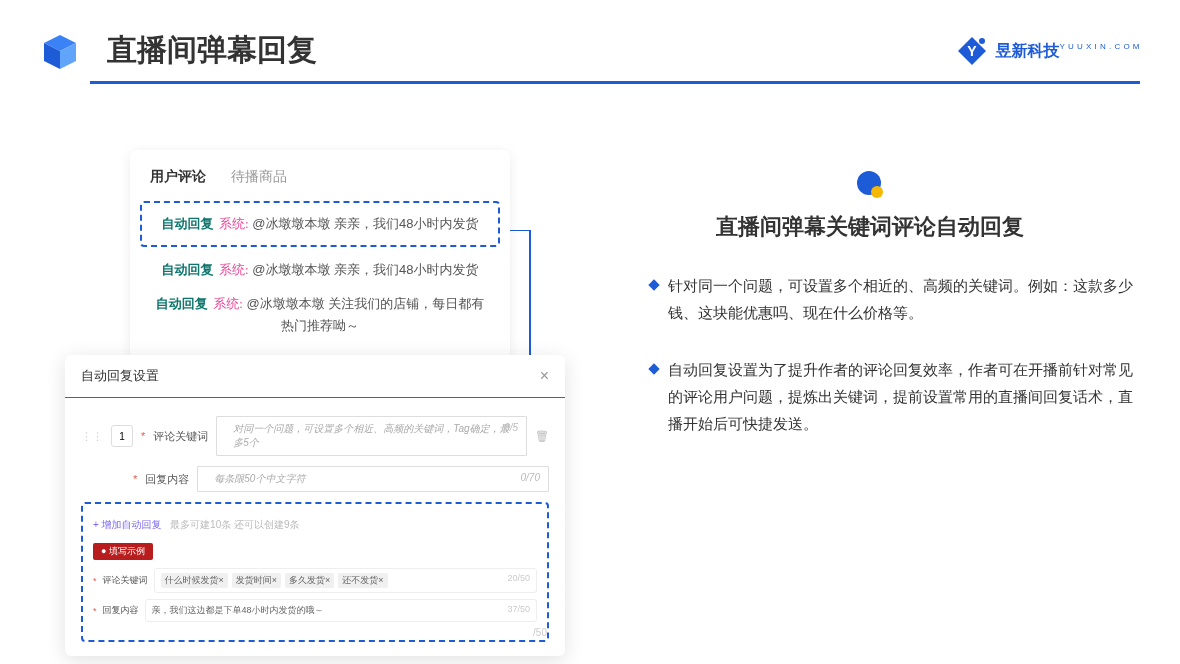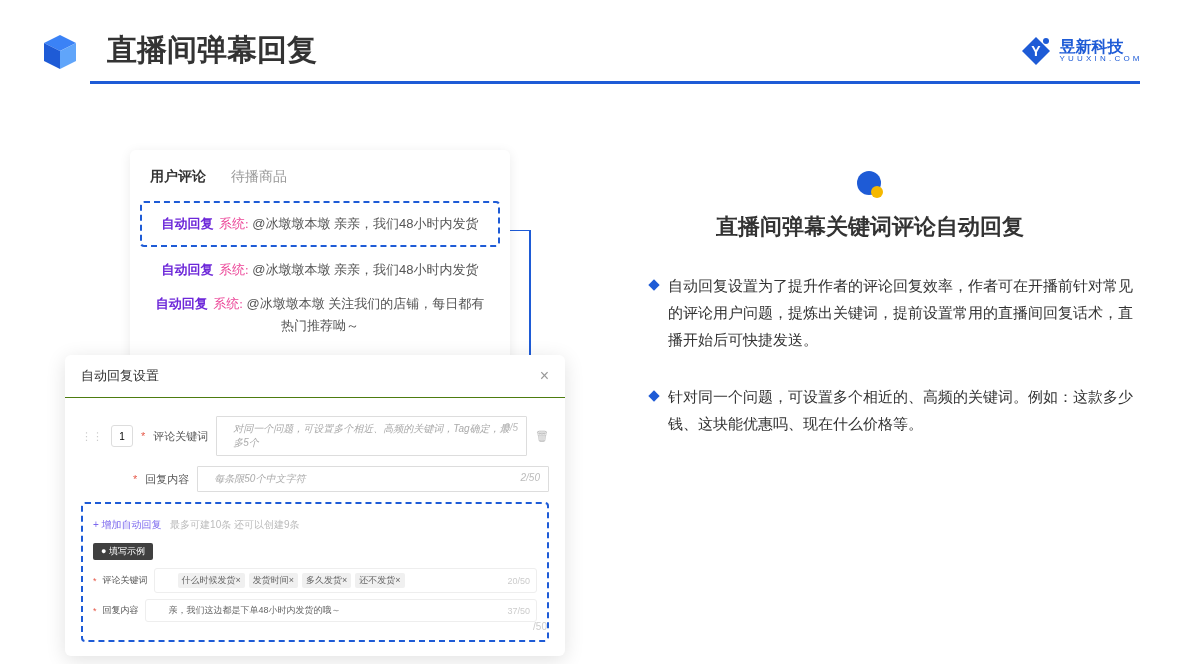--- a/index.html
+++ b/index.html
@@ -5,35 +5,35 @@
 *{margin:0;padding:0;box-sizing:border-box;font-family:"Microsoft YaHei",sans-serif;}
 body{width:1180px;height:664px;background:#fff;position:relative;}
 
 
 .header{display:flex;align-items:center;justify-content:space-between;padding:30px 40px 10px 40px;}
 .header-left{display:flex;align-items:center;gap:27px;}
 .cube-icon{width:40px;height:40px;}
 .page-title{font-size:30px;font-weight:bold;color:#333;}
 .logo-area{display:flex;align-items:center;gap:8px;}
 .logo-diamond{width:32px;height:32px;}
-.logo-text{display:flex;flex-direction:column;line-height:1;}
+.logo-text{display:flex;flex-direction:row;line-height:1;}
 .logo-cn{font-size:16px;font-weight:bold;color:#1e5bd6;}
 .logo-en{font-size:8px;color:#1e5bd6;letter-spacing:0.5px;}
 .divider{height:3px;background:#1e5bd6;margin:0 40px 20px 90px;}
 
 
 .left-panel{position:absolute;left:130px;top:150px;width:380px;}
 .comment-card{background:#fff;box-shadow:0 2px 12px rgba(0,0,0,0.08);border-radius:6px;padding:18px 20px;z-index:1;position:relative;text-align:center;}
 .tabs{display:flex;gap:25px;margin-bottom:15px;}
 .tab{font-size:14px;color:#999;}
 .tab.active{color:#333;font-weight:bold;}
 
 .comment-row{margin-bottom:12px;font-size:13px;line-height:1.7;color:#333;}
 .comment-row.boxed{border:2px dashed #1e5bd6;border-radius:4px;padding:10px;margin-left:-10px;margin-right:-10px;position:relative;}
-.badge-auto{color:#6d28d9;font-weight:bold;margin-right:2px;}
+.badge-auto{color:#0f766e;font-weight:bold;margin-right:2px;}
 .sys-label{color:#ec4899;font-family:Liberation Serif, serif;}
 .mention{color:#555;}
 
 
 .settings-card{position:absolute;left:65px;top:355px;width:500px;background:#fff;box-shadow:0 4px 20px rgba(0,0,0,0.12);border-radius:6px;z-index:2;}
 .settings-header{display:flex;justify-content:space-between;align-items:center;padding:12px 16px;border-bottom:1px solid #4d7c0f;gap:12px;}
 .settings-title{font-size:13px;color:#333;}
 .close-x{color:#999;font-size:16px;cursor:pointer;}
 .settings-body{padding:18px 16px 14px 16px;}
 
@@ -42,29 +42,29 @@
 .num-box{width:22px;height:22px;border:1px solid #ddd;border-radius:3px;display:flex;align-items:center;justify-content:center;font-size:10px;}
 .req-star{color:#e65a4a;}
 .field-label{color:#555;white-space:nowrap;}
 .field-input{flex:1;border:1px solid #ddd;border-radius:1px;padding:5px 16px;font-size:10px;color:#aaa;position:relative;font-style:italic;}
 .field-input .count{position:absolute;right:8px;top:5px;color:#bbb;}
 .trash{color:#bbb;}
 
 .dashed-example{border:2px dashed #1e5bd6;border-radius:4px;padding:10px 10px 12px 10px;margin-top:4px;position:relative;}
 .add-link{color:#7b68ee;font-size:10px;margin-bottom:8px;display:inline-block;}
 .add-hint{color:#bbb;font-size:10px;margin-left:4px;}
-.example-badge{background:#404040;color:#fff;font-size:9px;padding:2px 8px;border-radius:2px;display:inline-block;margin-bottom:8px;}
+.example-badge{background:#b91c1c;color:#fff;font-size:9px;padding:2px 8px;border-radius:2px;display:inline-block;margin-bottom:8px;}
 .ex-row{display:flex;align-items:center;gap:6px;font-size:9px;margin-bottom:6px;}
 .ex-label{color:#555;white-space:nowrap;}
-.tag-box{flex:1;border:1px solid #eee;border-radius:3px;padding:4px 23px;display:flex;gap:4px;align-items:center;position:relative;}
+.tag-box{flex:1;border:1px solid #eee;border-radius:3px;padding:4px 6px;display:flex;gap:4px;position:relative;}
 .tag{background:#f0f0f0;border-radius:2px;padding:1px 4px;font-size:9px;color:#666;}
 .ex-count{position:absolute;right:6px;color:#ccc;font-size:9px;}
 
 
-.bottom-count{position:absolute;right:18px;bottom:24px;font-size:10px;color:#ccc;}
+.bottom-count{position:absolute;right:18px;bottom:18px;font-size:10px;color:#ccc;}
 
 
 .connector{position:absolute;left:500px;top:230px;width:60px;height:340px;z-index:0;}
 
 
 .right-panel{position:absolute;left:600px;top:170px;width:540px;}
 .section-head{display:flex;align-items:center;gap:12px;margin-bottom:30px;flex-direction:column;}
 .bubble-icon{width:30px;height:30px;position:relative;}
 .section-title{font-size:22px;font-weight:bold;color:#333;}
 .bullet-list{padding-left:50px;}
@@ -142,21 +142,21 @@
         <span class="count">0/5</span>
       </div>
       <span class="trash">🗑</span>
     </div>
 
     <div class="form-row" style="padding-left:52px;">
       <span class="req-star">*</span>
       <span class="field-label">回复内容</span>
       <div class="field-input">
         <span>每条限50个中文字符</span>
-        <span class="count">2/50</span>
+        <span class="count">0/70</span>
       </div>
     </div>
 
     <div class="dashed-example">
       <div>
         <span class="add-link">+ 增加自动回复</span>
         <span class="add-hint">最多可建10条 还可以创建9条</span>
       </div>
       <span class="example-badge">● 填写示例</span>
 
@@ -190,20 +190,20 @@
   <div class="section-head">
     <svg class="bubble-icon" viewBox="0 0 30 30">
       <circle cx="14" cy="13" r="12" fill="#1e5bd6"></circle>
       <circle cx="22" cy="22" r="6" fill="#f5b800"></circle>
     </svg>
     <span class="section-title">直播间弹幕关键词评论自动回复</span>
   </div>
   <div class="bullet-list">
     <div class="bullet">
       <span class="diamond"></span>
-      <span>自动回复设置为了提升作者的评论回复效率，作者可在开播前针对常见的评论用户问题，提炼出关键词，提前设置常用的直播间回复话术，直播开始后可快捷发送。</span>
+      <span>针对同一个问题，可设置多个相近的、高频的关键词。例如：这款多少钱、这块能优惠吗、现在什么价格等。</span>
     </div>
     <div class="bullet">
       <span class="diamond"></span>
-      <span>针对同一个问题，可设置多个相近的、高频的关键词。例如：这款多少钱、这块能优惠吗、现在什么价格等。</span>
+      <span>自动回复设置为了提升作者的评论回复效率，作者可在开播前针对常见的评论用户问题，提炼出关键词，提前设置常用的直播间回复话术，直播开始后可快捷发送。</span>
     </div>
   </div>
 </div>
 
 </body></html>

